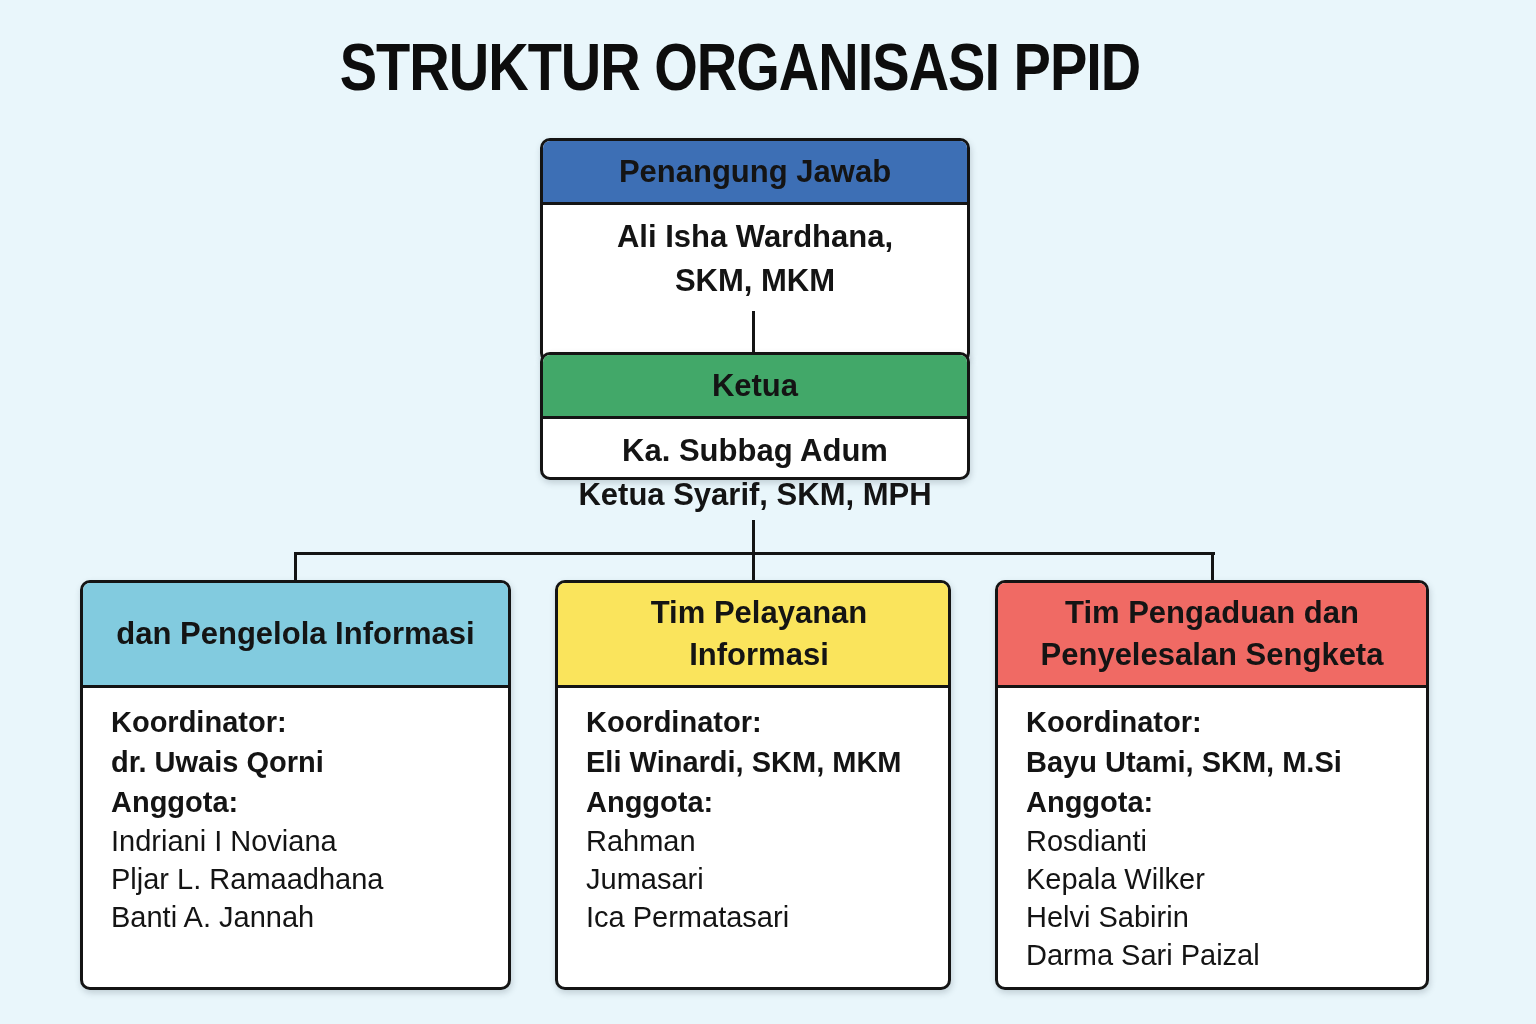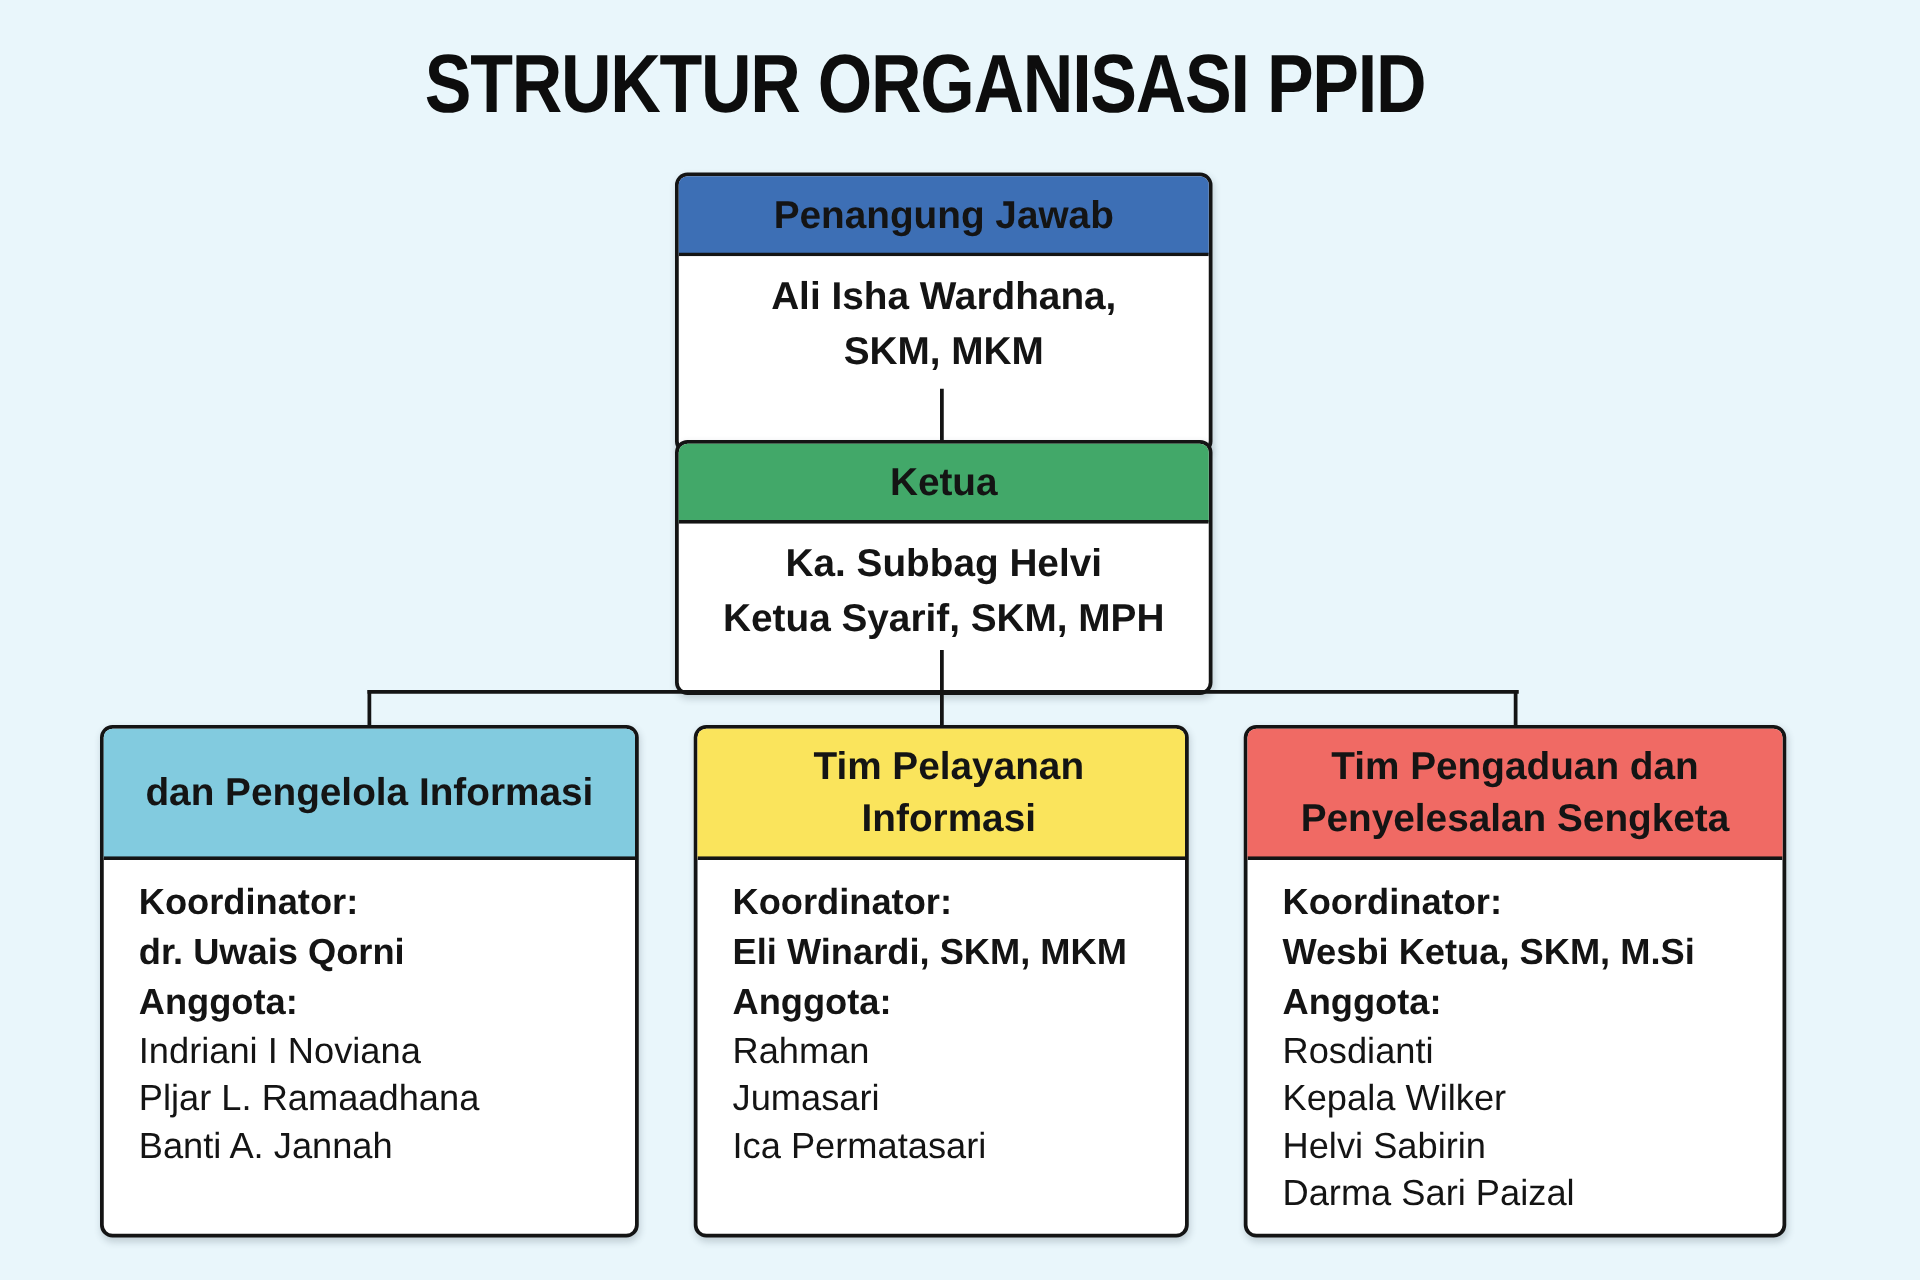--- a/index.html
+++ b/index.html
@@ -32,21 +32,21 @@
     text-align: center;
     border-bottom: 3px solid #141414;
     border-radius: 7px 7px 0 0;
     font-weight: 700;
   }
   .node-body { text-align: center; font-weight: 700; }
   .line { display: block; white-space: nowrap; }
 
   
   .node-pj   { left: 540px; top: 138px; width: 430px; height: 225px; }
-  .node-ketua{ left: 540px; top: 352px; width: 430px; height: 204px; }
+  .node-ketua{ left: 540px; top: 352px; width: 430px; height: 128px; }
   .node-pj .node-header, .node-ketua .node-header { height: 64px; font-size: 31px; }
   .node-pj .node-body, .node-ketua .node-body {
     font-size: 31px; line-height: 44px; padding-top: 10px;
   }
 
   
   .team { top: 580px; height: 410px; }
   .team-1 { left: 80px;  width: 431px; }
   .team-2 { left: 555px; width: 396px; }
   .team-3 { left: 995px; width: 434px; }
@@ -81,21 +81,21 @@
   </div>
 </div>
 
 <div class="conn conn-v" style="left:752px; top:311px; height:43px;"></div>
 
 <div class="node node-ketua">
   <div class="node-header" style="background-color: rgb(66, 168, 105);">
     <span>Ketua</span>
   </div>
   <div class="node-body">
-    <span class="line">Ka. Subbag Helvi</span>
+    <span class="line">Ka. Subbag Adum</span>
     <span class="line">Ketua Syarif, SKM, MPH</span>
   </div>
 </div>
 
 <div class="conn conn-v" style="left:752px; top:520px; height:34px;"></div>
 <div class="conn conn-h" style="left:294px; top:552px; width:921px;"></div>
 <div class="conn conn-v" style="left:294px; top:552px; height:30px;"></div>
 <div class="conn conn-v" style="left:752px; top:552px; height:30px;"></div>
 <div class="conn conn-v" style="left:1211px; top:552px; height:30px;"></div>
 
@@ -134,20 +134,20 @@
 
 <div class="node team team-3">
   <div class="node-header" style="background-color: rgb(240, 106, 100);">
     <span>
       <span class="line">Tim Pengaduan dan</span>
       <span class="line">Penyelesalan Sengketa</span>
     </span>
   </div>
   <div class="node-body">
     <span class="line k-label">Koordinator:</span>
-    <span class="line k-name">Wesbi Ketua, SKM, M.Si</span>
+    <span class="line k-name">Bayu Utami, SKM, M.Si</span>
     <span class="line a-label">Anggota:</span>
     <span class="line member">Rosdianti</span>
     <span class="line member">Kepala Wilker</span>
     <span class="line member">Helvi Sabirin</span>
     <span class="line member">Darma Sari Paizal</span>
   </div>
 </div>
 
 </body></html>

